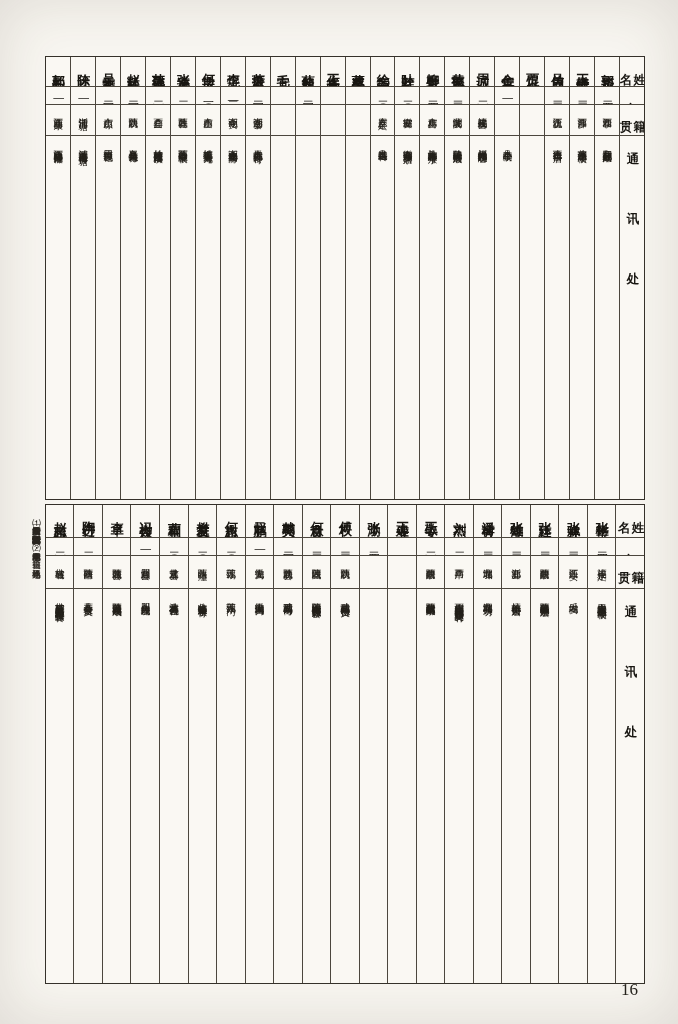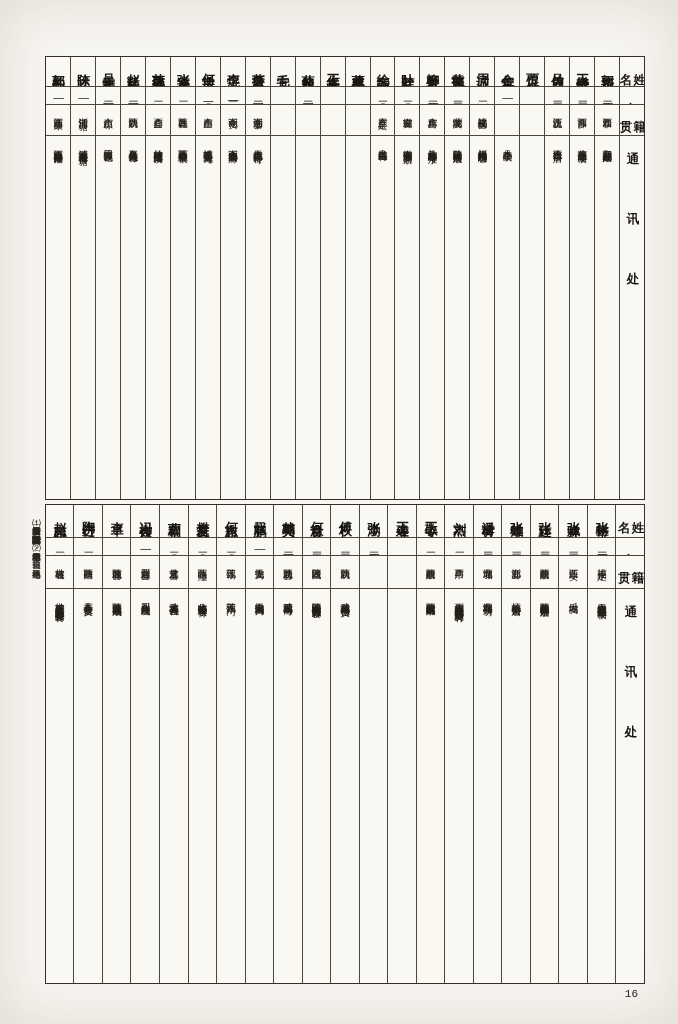--- a/index.html
+++ b/index.html
@@ -53,22 +53,22 @@
   .margin-note {
     position:absolute;
     left:25px; top:512px;
     width:22px; height:462px;
     display:flex; justify-content:center; align-items:flex-start;
   }
   .margin-note .vtext { font-size:8.5px; line-height:1.15; letter-spacing:0; color:#2a2620; height:100%; }
   .page-number {
     position:absolute;
     right:40px; bottom:24px;
-    font-size:11px; color:#25221c;
-    font-family:Liberation Mono, monospace;
+    font-size:17px; color:#25221c;
+    font-family:Liberation Serif, serif;
   }
 </style>
 </head>
 <body>
 
 <div class="page">
 
   <div class="sheet-table tbl-top" id="table-top">
     <div class="col header-col">
       <div class="cell cell-name">

